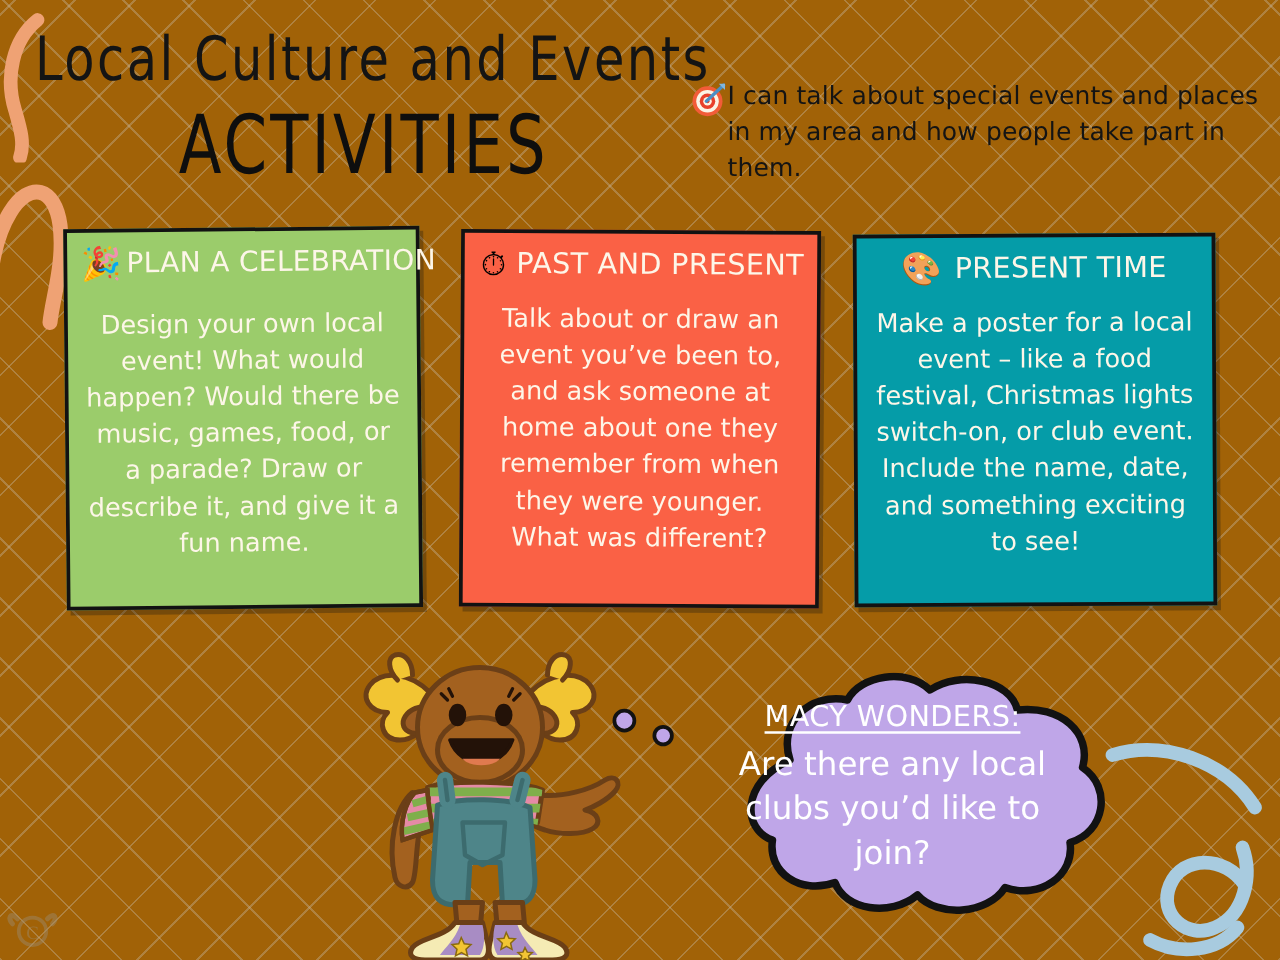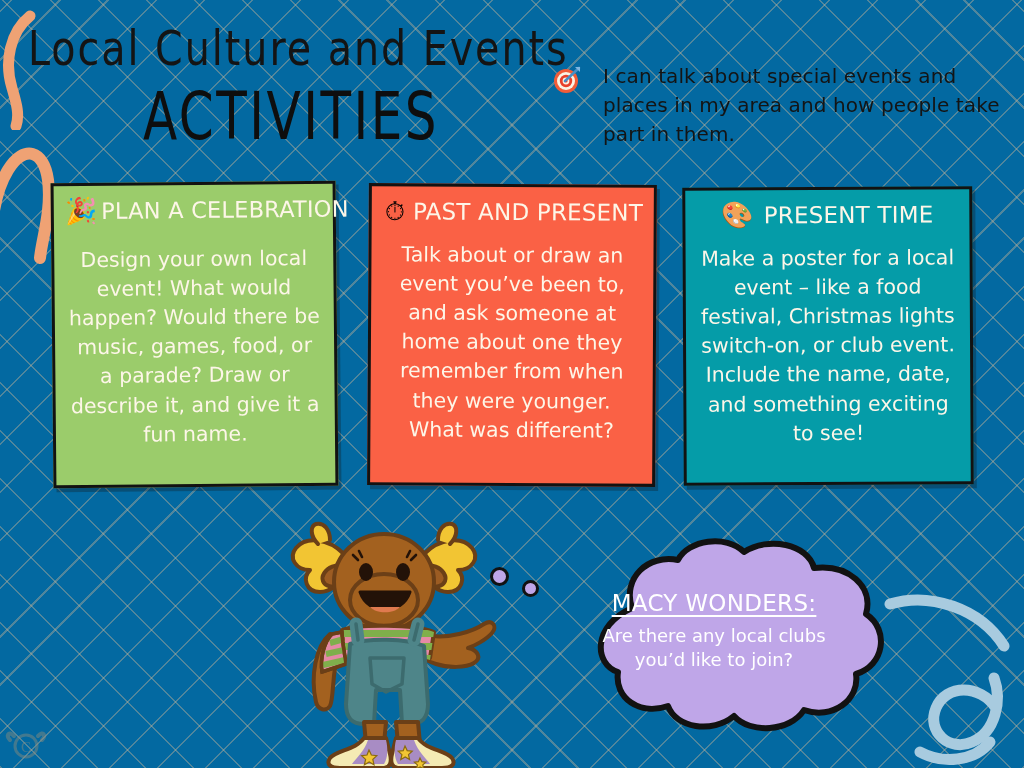--- a/index.html
+++ b/index.html
@@ -14,21 +14,21 @@
     background-color: #FCF2DC;
     position: relative;
   }
 
   
   #slide {
     position: absolute;
     left: 0; top: 0;
     width: 1024px;
     height: 768px;
-    background-color: #0369a1;
+    background-color: #a16207;
     overflow: hidden;
   }
   #bg-lattice {
     position: absolute;
     left: 0; top: 0;
     width: 1024px;
     height: 768px;
     background-image:
       repeating-linear-gradient(45deg,
         rgba(196,178,150,0.40) 0px, rgba(196,178,150,0.40) 1.5px,
@@ -75,21 +75,21 @@
     transform-origin: center top;
   }
 
   
   #objective {
     position: absolute;
     left: 552px; top: 62px;
     width: 456px;
     display: flex;
     align-items: flex-start;
-    gap: 21px;
+    gap: 0;
   }
   #objective-icon {
     flex: 0 0 auto;
     margin-top: 3px;
   }
   #objective-text {
     font-family: "DejaVu Sans", sans-serif;
     font-size: 20px;
     line-height: 1.45;
     color: #141414;
@@ -183,21 +183,21 @@
     color: #FFFFFF;
     text-decoration: underline;
     text-underline-offset: 4px;
     letter-spacing: 0.3px;
     margin-bottom: 8px;
     margin-top: -10px;
     white-space: nowrap;
   }
   #bubble-question {
     font-family: "DejaVu Sans", sans-serif;
-    font-size: 18px;
+    font-size: 26px;
     line-height: 1.35;
     color: #FFFFFF;
   }
   .bubble-dot {
     position: absolute;
     border-radius: 50%;
     background: #BFA6E8;
     border: 3px solid #121212;
     box-sizing: border-box;
   }

